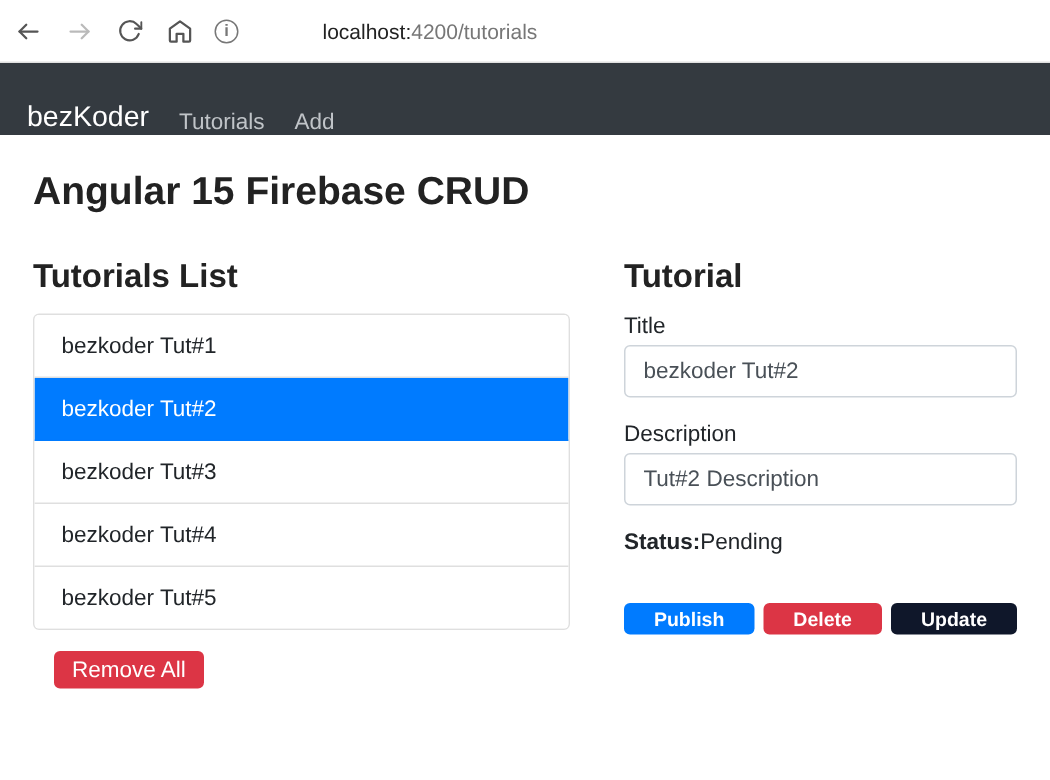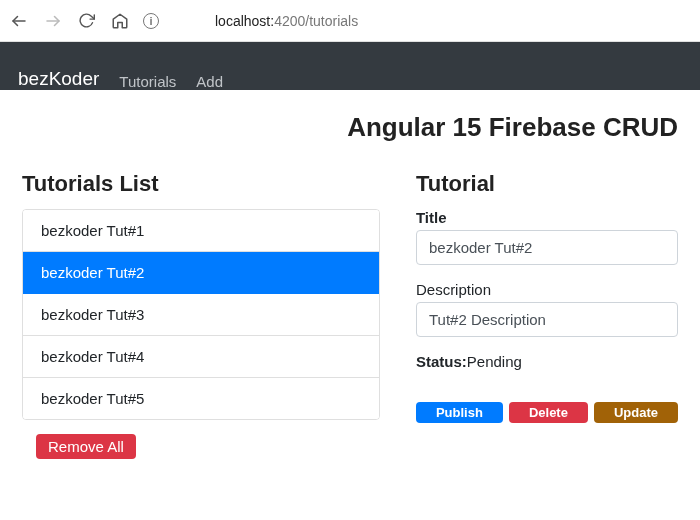--- a/index.html
+++ b/index.html
@@ -14,42 +14,42 @@
     .addr .host { color: #222; padding-left: 48px; }
     .addr .path { color: #777; }
 
     
     .app-nav { height: 48px; background: #343a40; display: flex; align-items: flex-end; padding: 0 18px; gap: 20px; }
     .brand { color: #fff; font-size: 19px; font-weight: 500; }
     .nav-link { color: #c0c4c8; font-size: 15px; text-decoration: none; }
 
     
     .page { padding: 22px 22px 30px 22px; }
-    h1.page-title { text-align: right; font-size: 26px; font-weight: 600; color: #222; margin-bottom: 28px; }
+    h1.page-title { text-align: left; font-size: 26px; font-weight: 600; color: #222; margin-bottom: 28px; }
     .columns { display: flex; gap: 36px; }
     .col-left { width: 358px; }
     .col-right { flex: 1; }
 
     h2.section-title { font-size: 22px; font-weight: 700; color: #222; margin-bottom: 12px; }
 
     .list-group { border: 1px solid rgba(0,0,0,.125); border-radius: 4px; overflow: hidden; }
     .list-item { padding: 12px 18px; font-size: 15px; color: #212529; background: #fff; border-bottom: 1px solid rgba(0,0,0,.125); cursor: pointer; }
     .list-item:last-child { border-bottom: none; }
     .list-item.active { background: #007bff; color: #fff; border-color: #007bff; }
 
     .btn { display: inline-block; border: none; border-radius: 4px; padding: 4px 12px; font-size: 15px; cursor: pointer; color: #fff; }
     .btn-danger { background: #dc3545; }
     .btn-primary { background: #007bff; }
-    .btn-success { background: #a16207; }
+    .btn-success { background: #0f172a; }
     .btn-badge { padding: 3px 20px; font-size: 13px; font-weight: 600; border-radius: 4px; }
 
     .remove-all-wrap { margin-top: 14px; padding-left: 14px; }
 
     .form-label { font-size: 15px; color: #212529; margin-bottom: 4px; display: block; }
-    .form-label.first { margin-top: 8px; font-weight: bold; }
+    .form-label.first { margin-top: 8px; }
     .form-input { width: 100%; padding: 8px 12px; font-size: 15px; color: #495057; border: 1px solid #ced4da; border-radius: 4px; background: #fff; margin-bottom: 16px; }
     .status-line { font-size: 15px; color: #212529; margin-bottom: 32px; }
     .status-line strong { font-weight: 700; }
     .actions { display: flex; gap: 6px; }
   </style>
 </head>
 <body>
 
 <div class="browser-bar">
   <div class="nav-icons">

